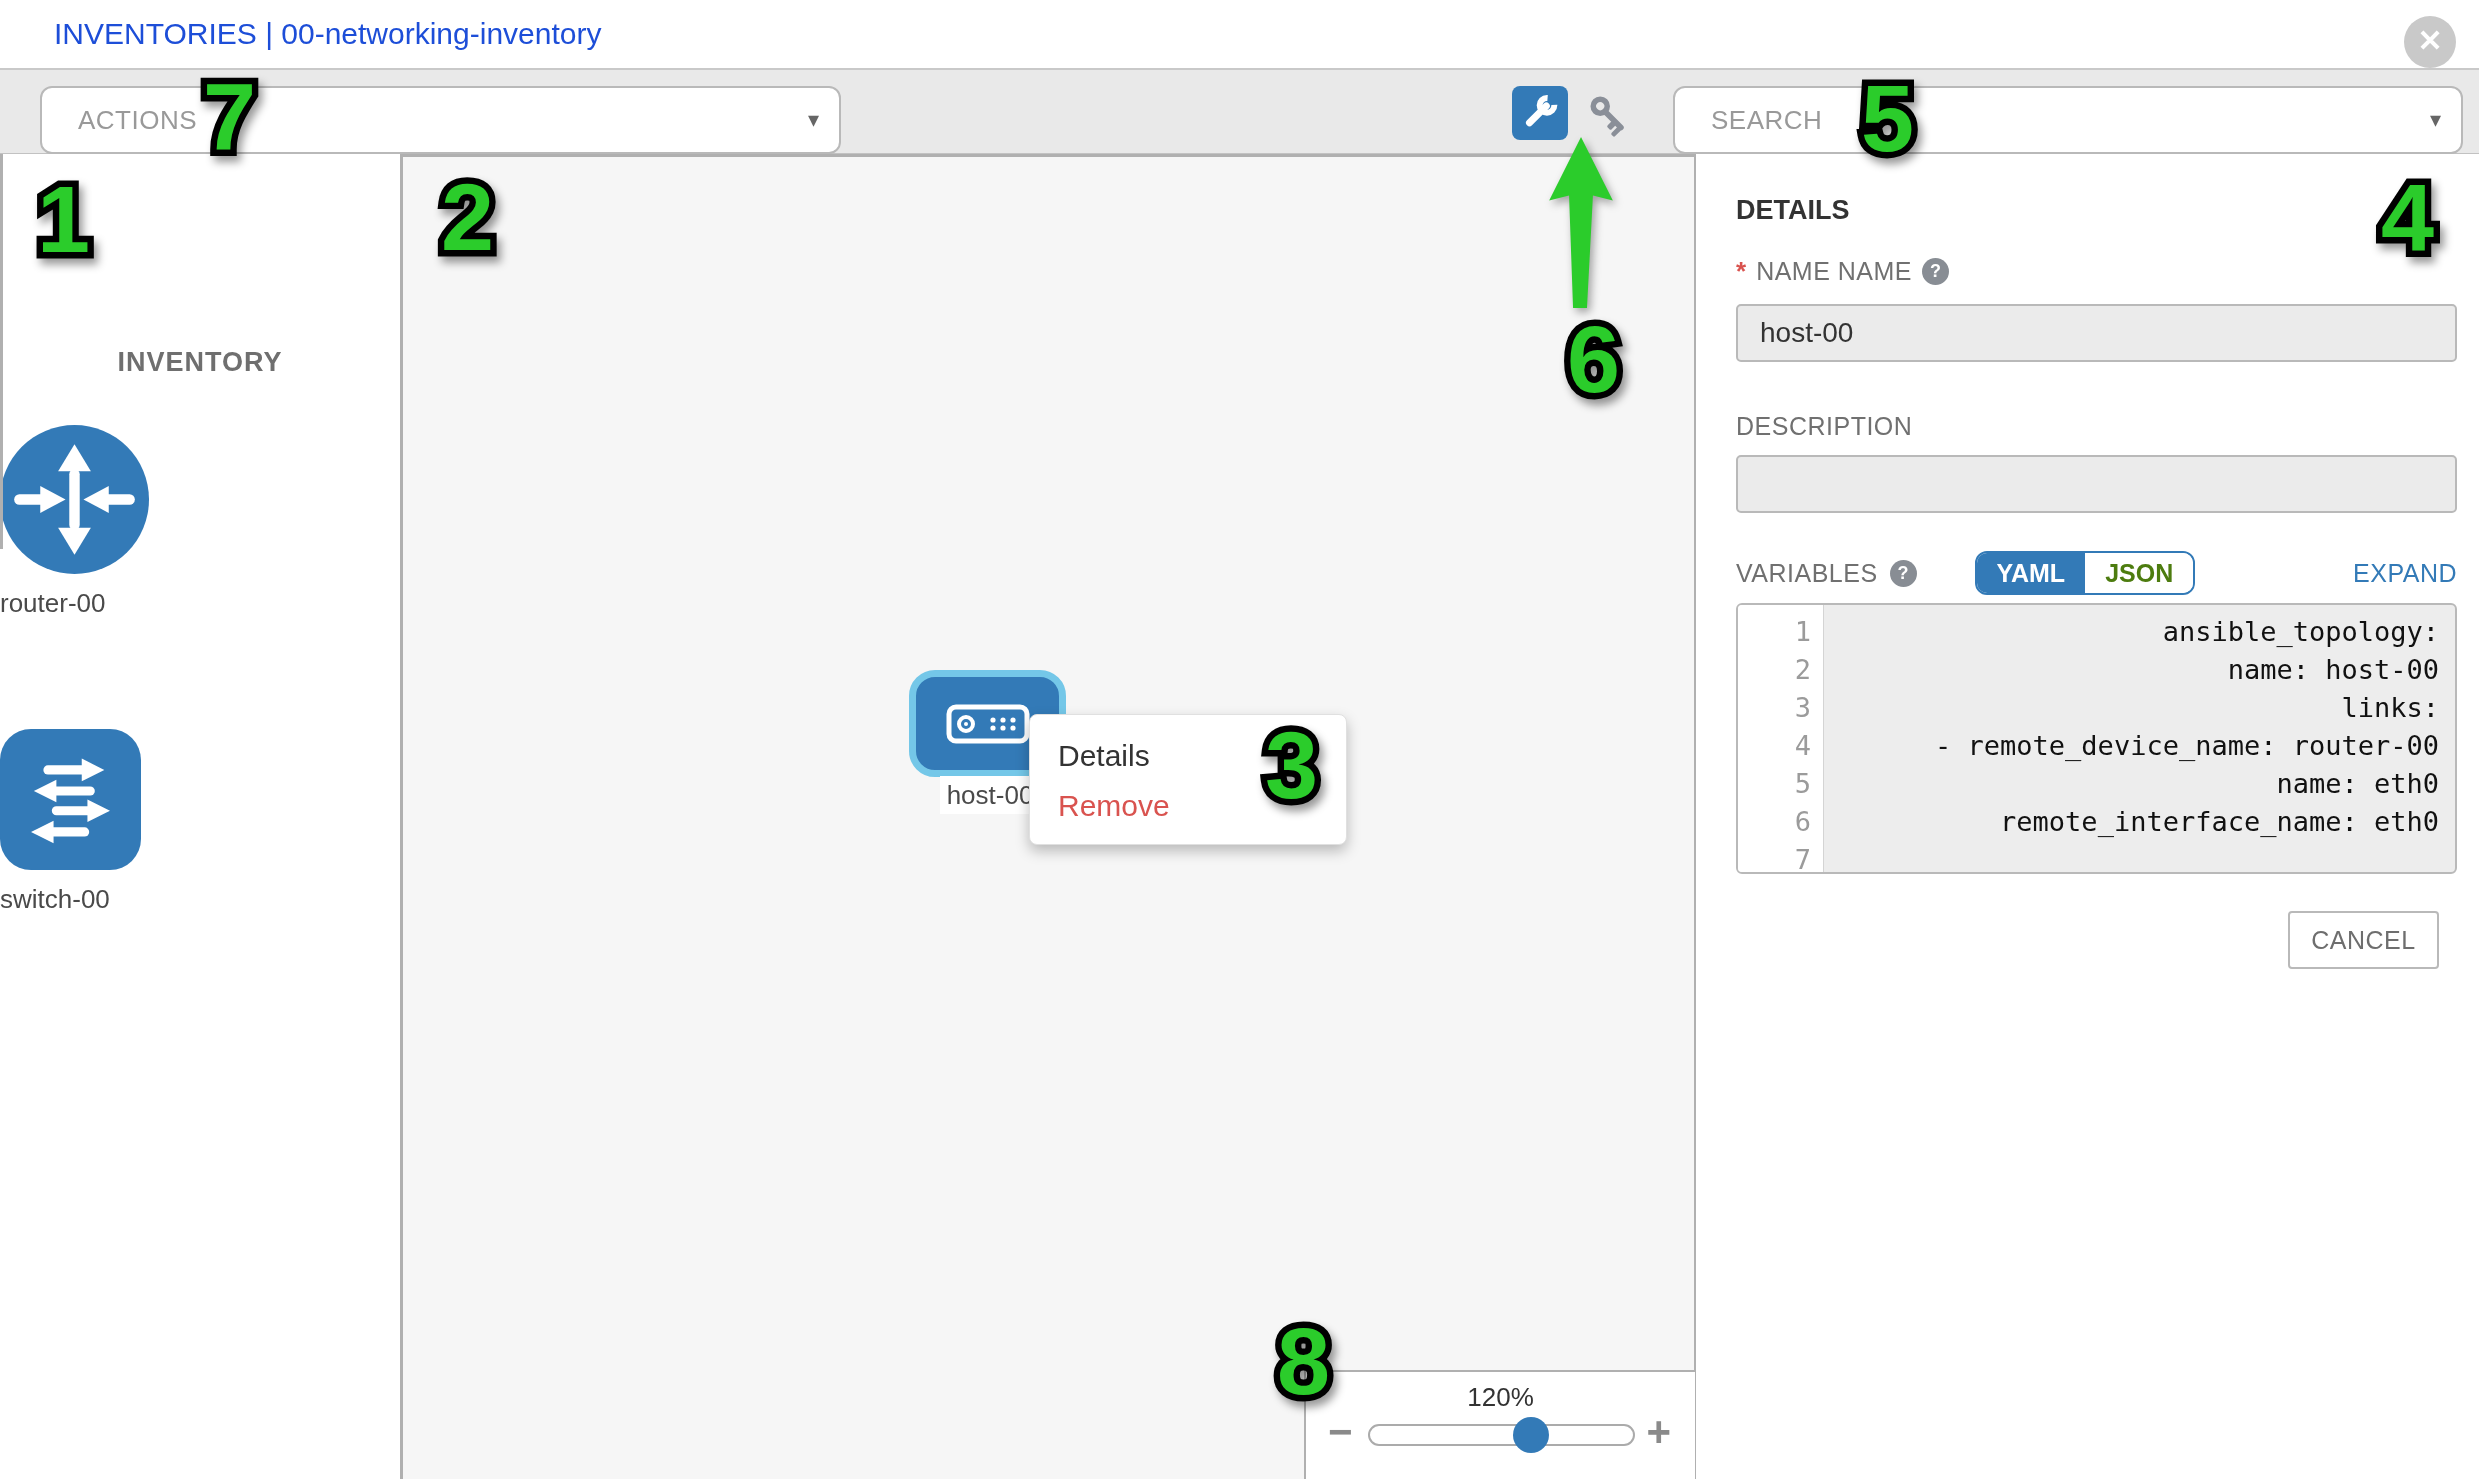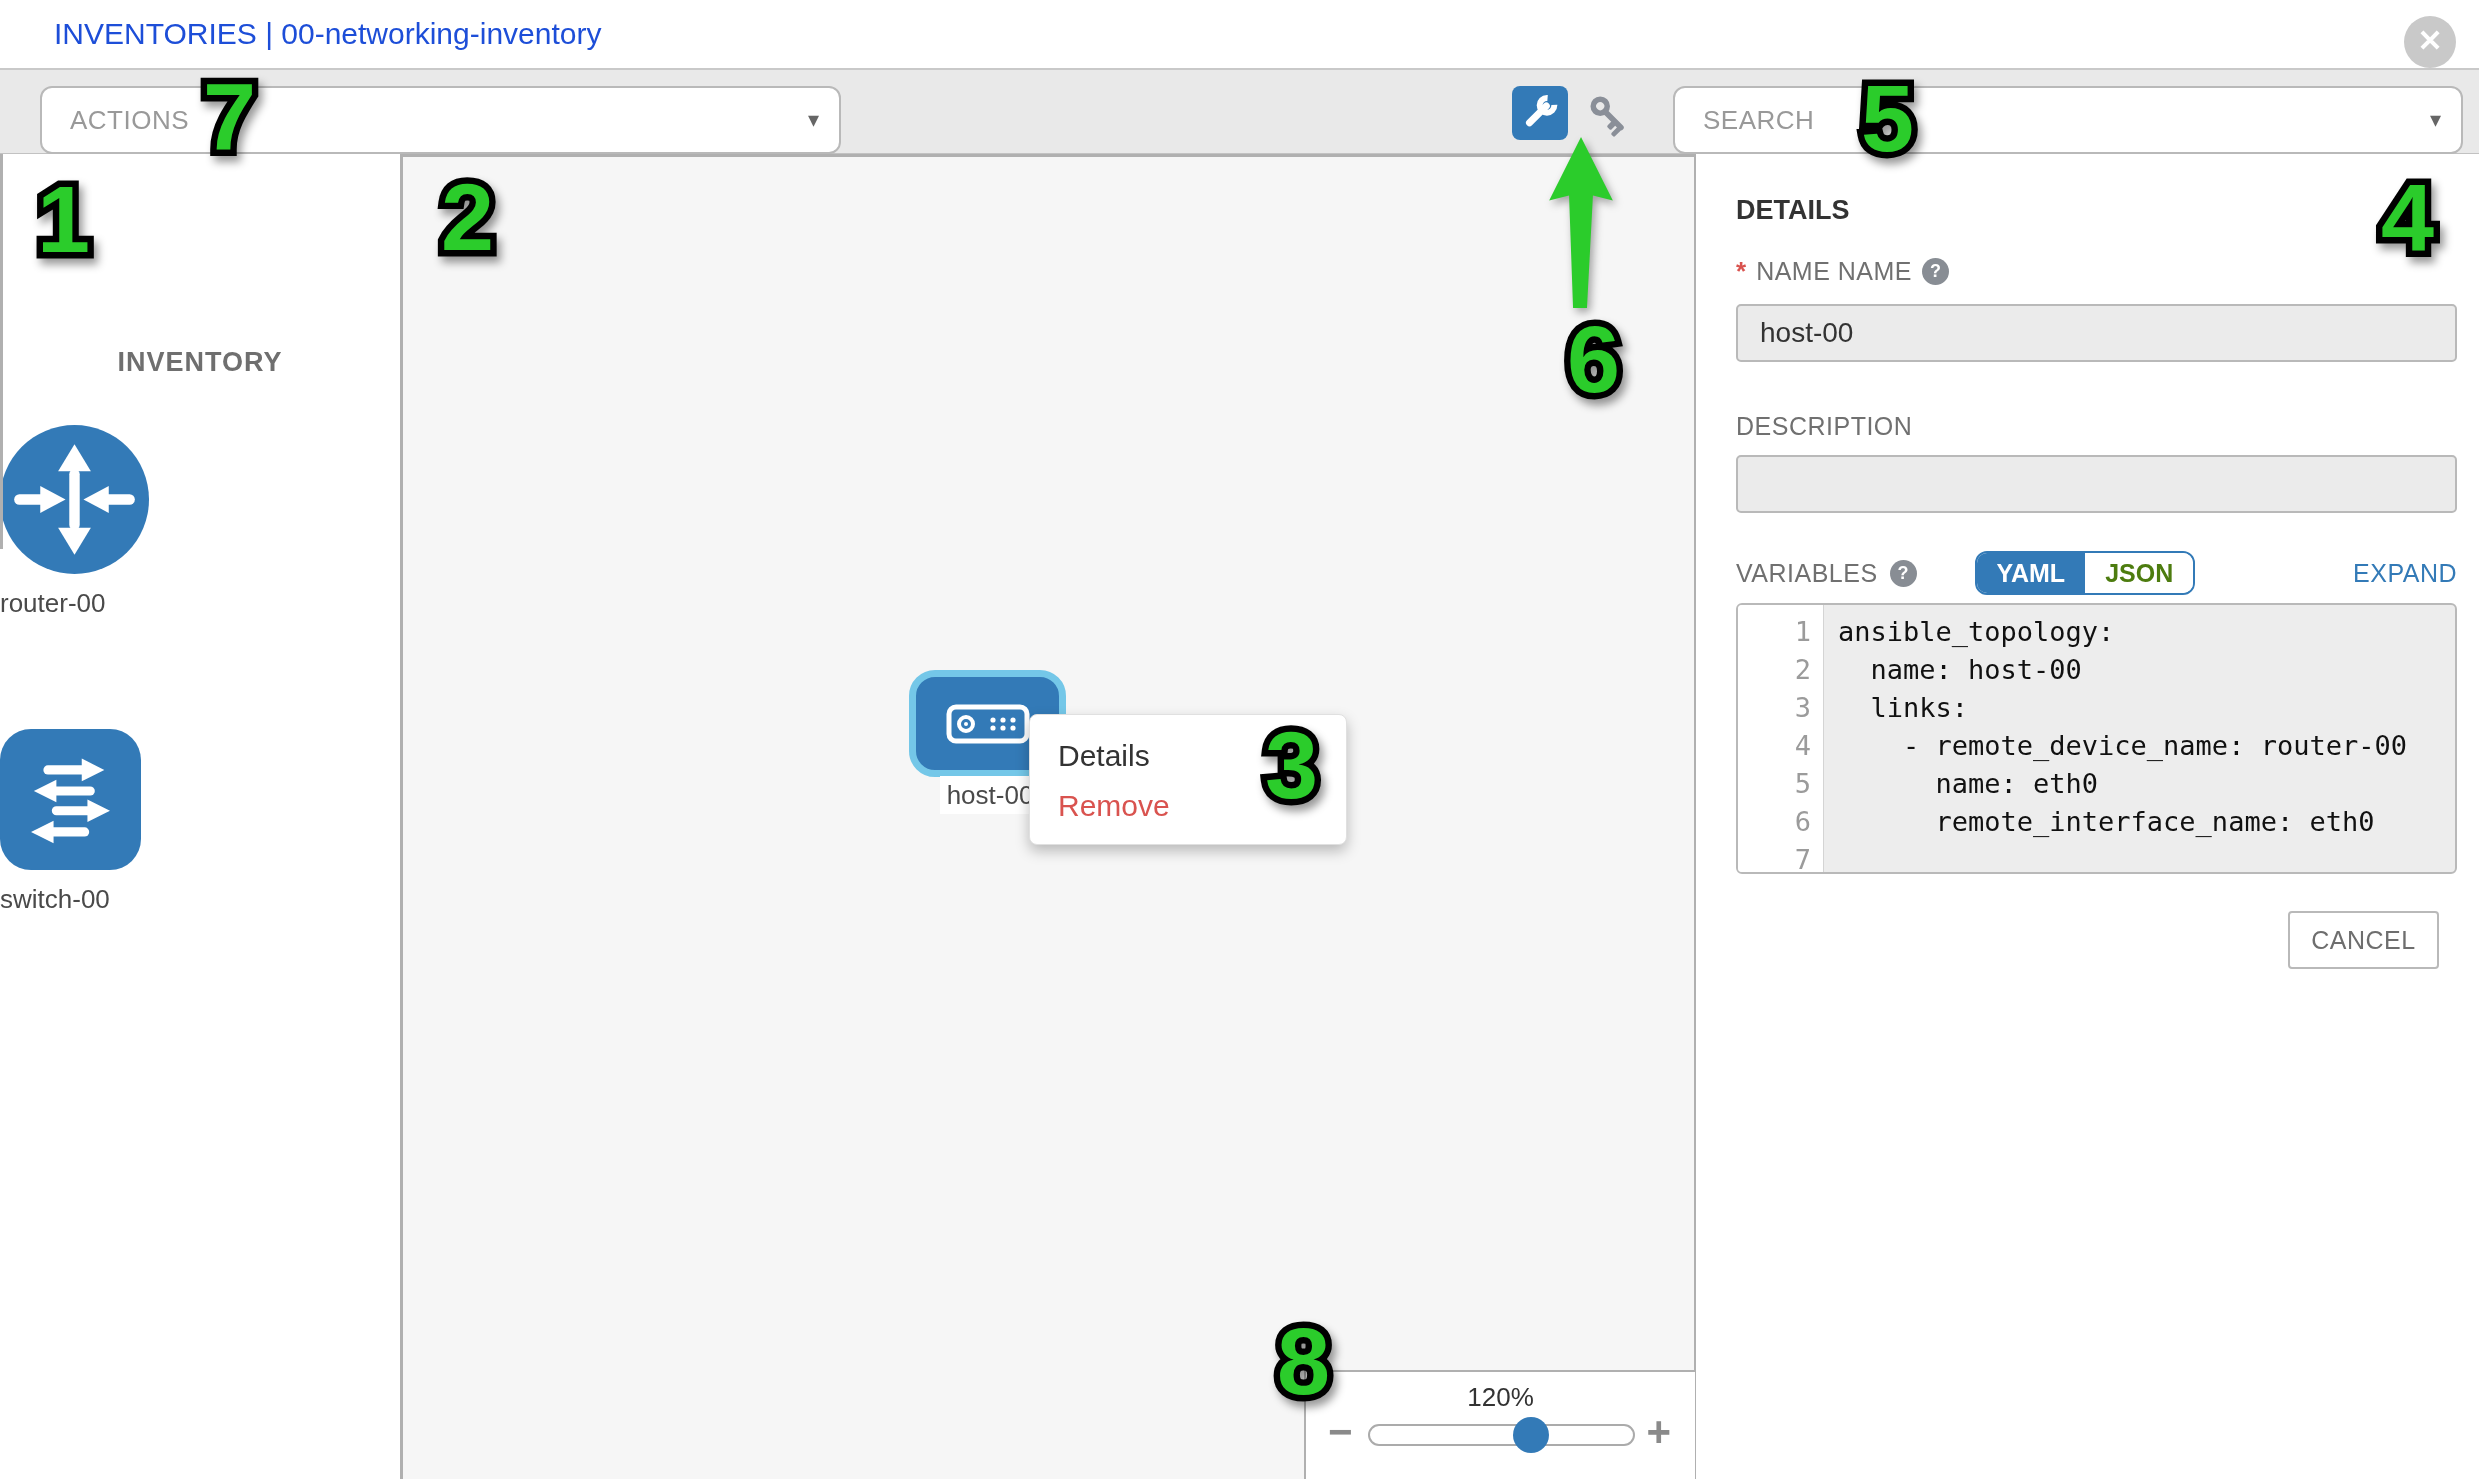--- a/index.html
+++ b/index.html
@@ -7,21 +7,21 @@
   body { font-family:"Liberation Sans", sans-serif; }
   #stage { position:relative; width:2480px; height:1480px; overflow:hidden; background:#fff; }
 
   
   .titlebar { position:absolute; left:0; top:0; width:2480px; height:70px; background:#fff; border-bottom:2px solid #c9c9c9; }
   .titlebar .title { position:absolute; left:54px; top:0; line-height:68px; font-size:30px; font-weight:normal; color:#1d4ed8; }
   .close-btn { position:absolute; right:24px; top:16px; width:52px; height:52px; border-radius:50%; background:#c9c9c9; color:#fff; font-size:30px; font-weight:bold; text-align:center; line-height:50px; cursor:pointer; }
 
   
   .toolbar { position:absolute; left:0; top:70px; width:2480px; height:85px; background:#e9e9e9; border-bottom:2px solid #c2c2c2; }
-  .select-box { position:absolute; top:16px; height:68px; background:#fff; border:2px solid #b9b9b9; border-radius:12px; display:flex; align-items:center; padding:0 28px; cursor:pointer; }
+  .select-box { position:absolute; top:16px; height:68px; background:#fff; border:2px solid #b9b9b9; border-radius:12px; display:flex; align-items:center; padding:0 36px; cursor:pointer; }
   .select-box .ph { color:#999; font-size:26px; letter-spacing:0.5px; }
   .select-box .caret { position:absolute; right:20px; color:#666; font-size:22px; }
   .actions-select { left:40px; width:801px; }
   .search-select { left:1656px; width:790px;margin-left:17px; }
   .wrench-btn { position:absolute; left:1512px; top:16px; width:56px; height:54px; background:#337ab7; border-radius:8px; cursor:pointer; display:flex; align-items:center; justify-content:center; }
   .key-wrap { position:absolute; left:1584px; top:20px; width:52px; height:52px; cursor:pointer; }
 
   
   .sidebar { position:absolute; left:0; top:154px; width:400px; height:1325px; background:#fff; }
   .edge-line { position:absolute; left:0; top:154px; width:3px; height:395px; background:#b0b0b0; }
@@ -69,21 +69,21 @@
   .vars-row { left:40px; top:397px; width:721px; display:flex; align-items:center; }
   .toggle { display:flex; margin-left:58px; border:2px solid #337ab7; border-radius:12px; overflow:hidden; height:44px; }
   .toggle .seg { font-size:25px; font-weight:bold; line-height:40px; padding:0 20px; cursor:pointer; }
   .seg-active { background:#337ab7; color:#fff; }
   .seg-inactive { background:#fff; color:#4d7c0f; }
   .expand-link { margin-left:auto; font-size:25px; color:#337ab7; cursor:pointer; letter-spacing:0.5px; }
 
   .code-box { position:absolute; left:40px; top:449px; width:721px; height:271px; border:2px solid #b9b9b9; border-radius:6px; overflow:hidden; display:flex; background:#ededed; }
   .gutter { width:86px; background:#fff; border-right:1px solid #d4d4d4; padding-top:8px; }
   .gutter div { font-family:"DejaVu Sans Mono", monospace; font-size:27px; line-height:38px; color:#9b9b9b; text-align:right; padding-right:12px; }
-  .code-area { flex:1; padding:8px 8px 0 14px; }
+  .code-area { flex:1; padding:8px 16px 0 14px;text-align:right; }
   .code-line { font-family:"DejaVu Sans Mono", monospace; font-size:27px; line-height:38px; color:#111; white-space:pre; }
 
   .cancel-btn { position:absolute; left:592px; top:757px; width:151px; height:58px; background:#fff; border:2px solid #b9b9b9; border-radius:4px; font-size:25px; color:#6e6e6e; letter-spacing:0.5px; text-align:center; line-height:54px; cursor:pointer; }
 
   
   .anno { position:absolute; pointer-events:none; z-index:50; }
   .anno text { font-family:"Liberation Sans",sans-serif; font-size:96px; font-weight:bold; fill:#2bcc2b; stroke:#000; stroke-width:13px; paint-order:stroke; }
   .anno-shadow { filter:drop-shadow(4px 6px 4px rgba(0,0,0,.4)); }
   .arrow-shadow { filter:drop-shadow(3px 4px 4px rgba(0,0,0,.35)); }
 </style>

